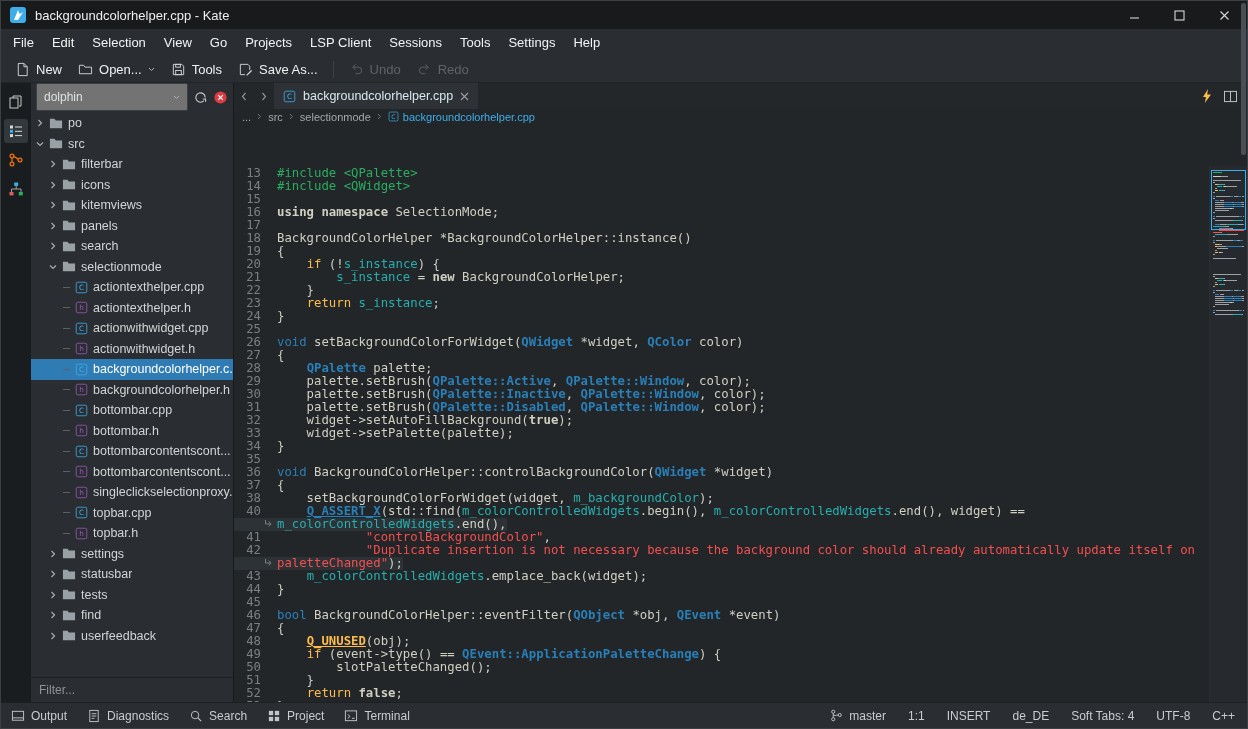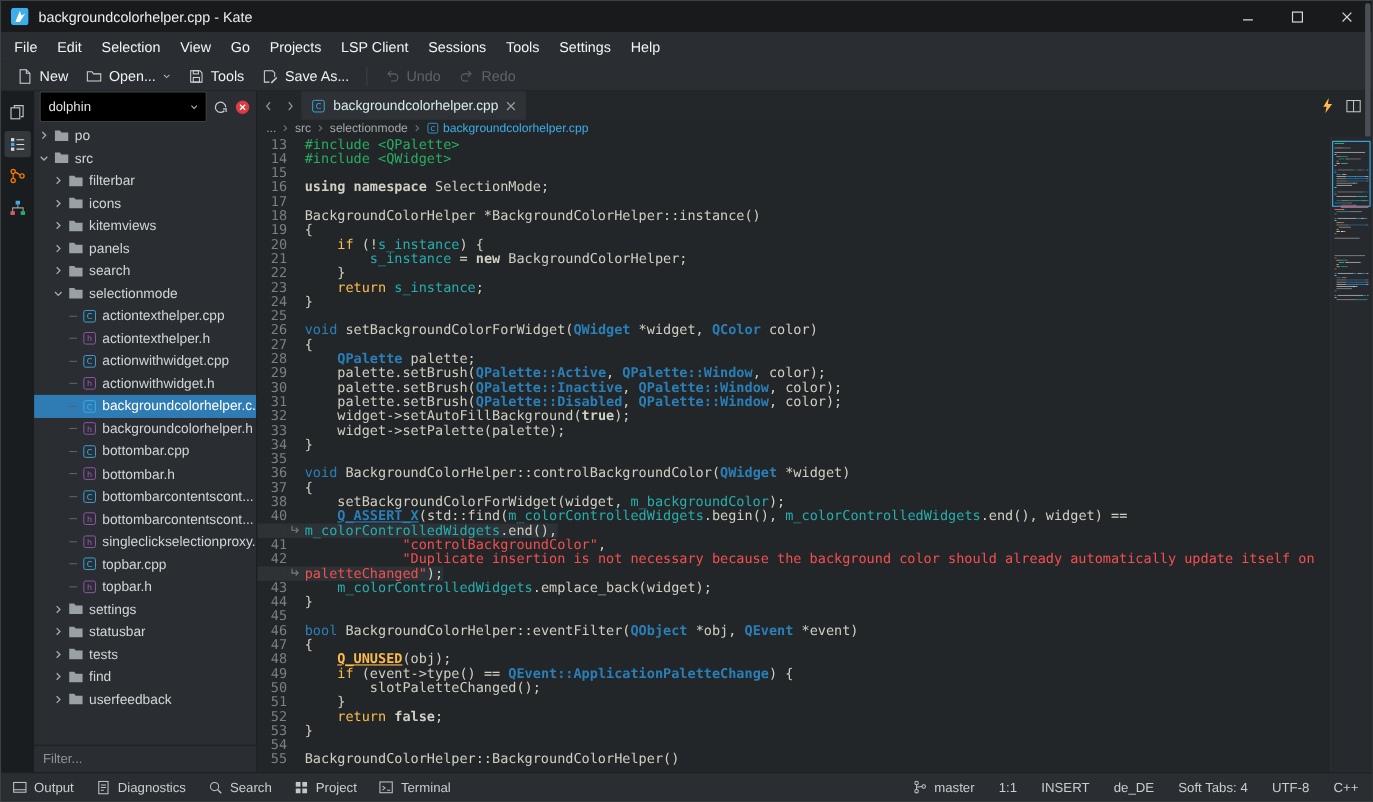--- a/index.html
+++ b/index.html
@@ -19,42 +19,42 @@
   .tbtn.disabled{color:#5f6367;}
   .tsep{width:1px;height:17px;background:#3d4146;margin:0 7px;}
   
   .main{flex:1;display:flex;min-height:0;}
   .iconstrip{width:30px;flex:none;background:#1a1d1f;display:flex;flex-direction:column;align-items:center;padding-top:7px;gap:5px;}
   .sbtn{width:24px;height:24px;display:flex;align-items:center;justify-content:center;border-radius:3px;}
   .sbtn.active{background:#33383d;}
   
   .projectpanel{width:203px;flex:none;background:#2a2e32;display:flex;flex-direction:column;border-right:1px solid #17191b;}
   .ppheader{height:28px;flex:none;display:flex;align-items:center;gap:5px;padding:0 5px;}
-  .combo{flex:1;height:28px;background:#000000;border:1px solid #3b4045;border-radius:2px;display:flex;align-items:center;padding:0 7px;font-size:12px;gap:5px;color:#dfe1e2;}
+  .combo{flex:1;height:28px;background:#737373;border:1px solid #3b4045;border-radius:2px;display:flex;align-items:center;padding:0 7px;font-size:12px;gap:5px;color:#dfe1e2;}
   .combo-lbl{flex:1;}
   .ptree{flex:1;overflow:hidden;position:relative;font-size:12.5px;color:#d2d4d5;padding-top:2px;}
   .trow{height:20.5px;display:flex;align-items:center;gap:5px;white-space:nowrap;overflow:hidden;}
   .trow.sel{background:#2f7cb5;color:#ffffff;}
   .chev{width:9px;flex:none;display:flex;justify-content:center;}
   .dash{width:7px;flex:none;border-top:1px solid #5c6165;margin-left:2px;}
   .ticon{flex:none;}
   .tlabel{overflow:hidden;}
   .pscroll{position:absolute;right:1px;top:2px;width:5px;height:152px;background:#4a4f55;border-radius:2px;}
   .pfilter{height:25px;flex:none;border-top:1px solid #1c1f22;display:flex;align-items:center;}
   .pfilter input{width:100%;height:100%;background:#2a2e32;border:none;outline:none;color:#c9cccd;font-size:12px;padding:0 8px;font-family:inherit;}
   .pfilter input::placeholder{color:#8f9396;}
   
   .editor{flex:1;min-width:0;display:flex;flex-direction:column;background:#232629;}
   .tabbar{height:26px;flex:none;background:#24272a;display:flex;align-items:stretch;}
   .navbtn{width:20px;display:flex;align-items:center;justify-content:center;}
   .tab{display:flex;align-items:center;gap:7px;padding:0 9px;background:#2e3236;color:#d6e9ec;font-size:12.5px;}
   .tabbar-right{margin-left:auto;display:flex;align-items:center;gap:10px;padding-right:9px;}
   .breadcrumb{height:15px;flex:none;display:flex;align-items:center;font-size:11px;color:#a3a7aa;gap:6px;padding-left:8px;background:#232629;}
   .bc-active{color:#3daee9;display:flex;align-items:center;gap:4px;}
-  .codearea{flex:1;min-height:0;display:flex;}
+  .codearea{flex:1;min-height:0;display:flex;margin-top:42px;}
   .codescroll{flex:1;min-width:0;overflow:hidden;font-family:"DejaVu Sans Mono","Liberation Mono",monospace;font-size:12.3px;line-height:13px;padding-top:1px;}
   .crow{display:flex;height:13px;white-space:pre;}
   .lno{width:27px;flex:none;text-align:right;color:#7b7f83;}
   .wm{width:16px;flex:none;display:flex;align-items:center;justify-content:flex-start;padding-left:2px;}
   .ctext{flex:none;color:#cfcfc2;}
   .crow.hl .lno,.crow.hl .wm,.crow.hl .ctext{background:#2d3237;}
   .tk-pre{color:#27ae60}
   .tk-kw{color:#cfcfc2;font-weight:bold}
   .tk-cf{color:#fdbc4b;font-weight:normal}
   .tk-ty{color:#2980b9}

